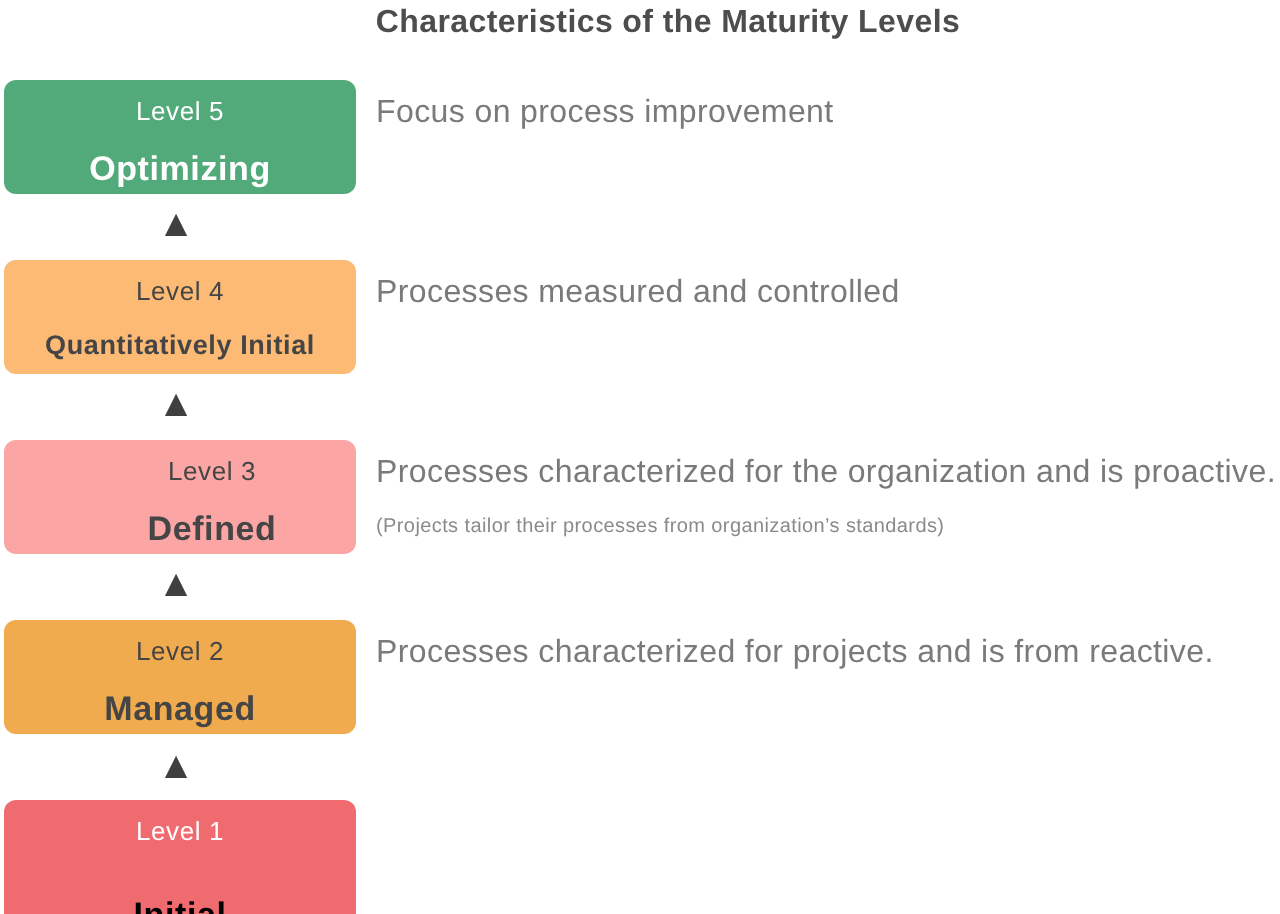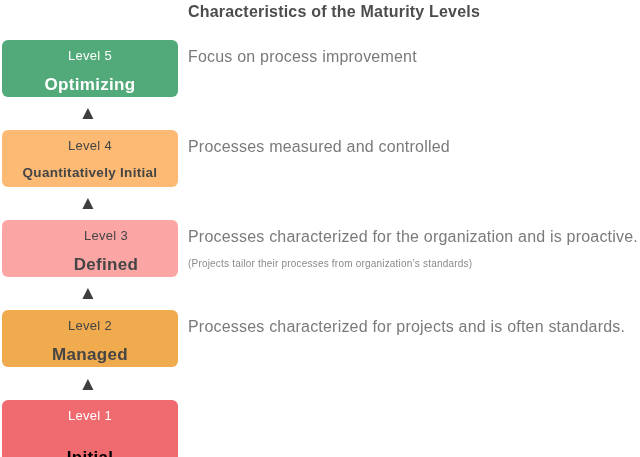--- a/index.html
+++ b/index.html
@@ -117,21 +117,21 @@
     <div>Processes characterized for the organization and is proactive.</div>
     <div class="sub-desc">(Projects tailor their processes from organization’s standards)</div>
   </div>
 
   <div class="arrow arrow-3" style="color: rgb(63, 63, 63);">▲</div>
 
   <div class="level-box box-2" style="background-color: rgb(241, 171, 79);">
     <div class="level-label" style="color: rgb(69, 69, 69);">Level 2</div>
     <div class="level-name" style="color: rgb(69, 69, 69);">Managed</div>
   </div>
-  <div class="desc desc-2">Processes characterized for projects and is often standards.</div>
+  <div class="desc desc-2">Processes characterized for projects and is from reactive.</div>
 
   <div class="arrow arrow-4" style="color: rgb(63, 63, 63);">▲</div>
 
   <div class="level-box box-1" style="background-color: rgb(240, 107, 111);">
     <div class="level-label" style="color: rgb(255, 255, 255);">Level 1</div>
     <div class="level-name" style="color: #000000;">Initial</div>
   </div>
 
 </div>
 

